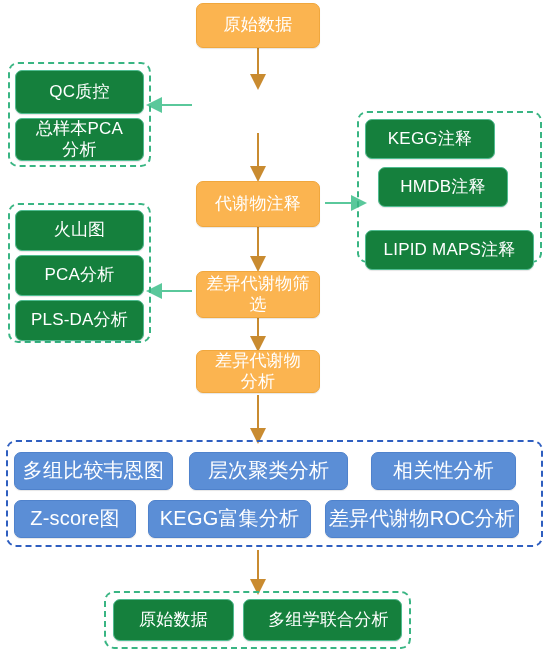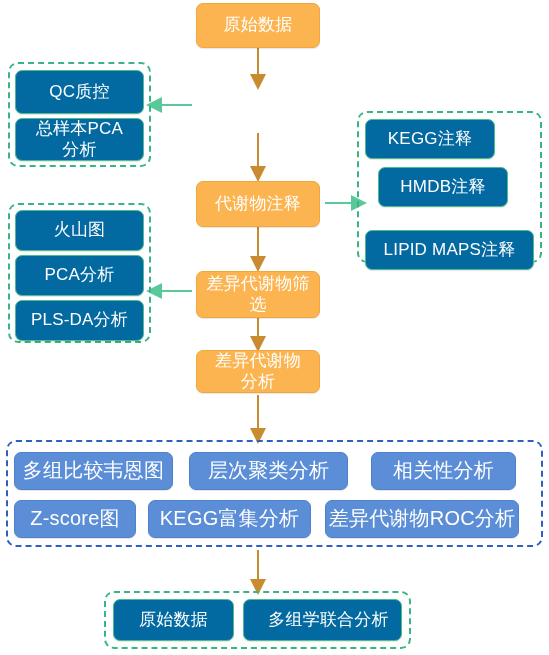--- a/index.html
+++ b/index.html
@@ -36,21 +36,21 @@
   }
 
   .node.orange {
     background: #fbb450;
     border: 1px solid #f0a73d;
     font-size: 17px;
     box-shadow: 0 1px 1px rgba(0,0,0,0.10);
   }
 
   .node.green {
-    background: #0369a1;
+    background: #15803d;
     border: 1px solid #4fbc90;
     font-size: 17px;
     box-shadow: 0 1px 1px rgba(0,0,0,0.10);
   }
 
   .node.blue {
     background: #5b8ed6;
     border: 1px solid #4f82cc;
     font-size: 20px;
     box-shadow: 0 1px 1px rgba(0,0,0,0.10);

